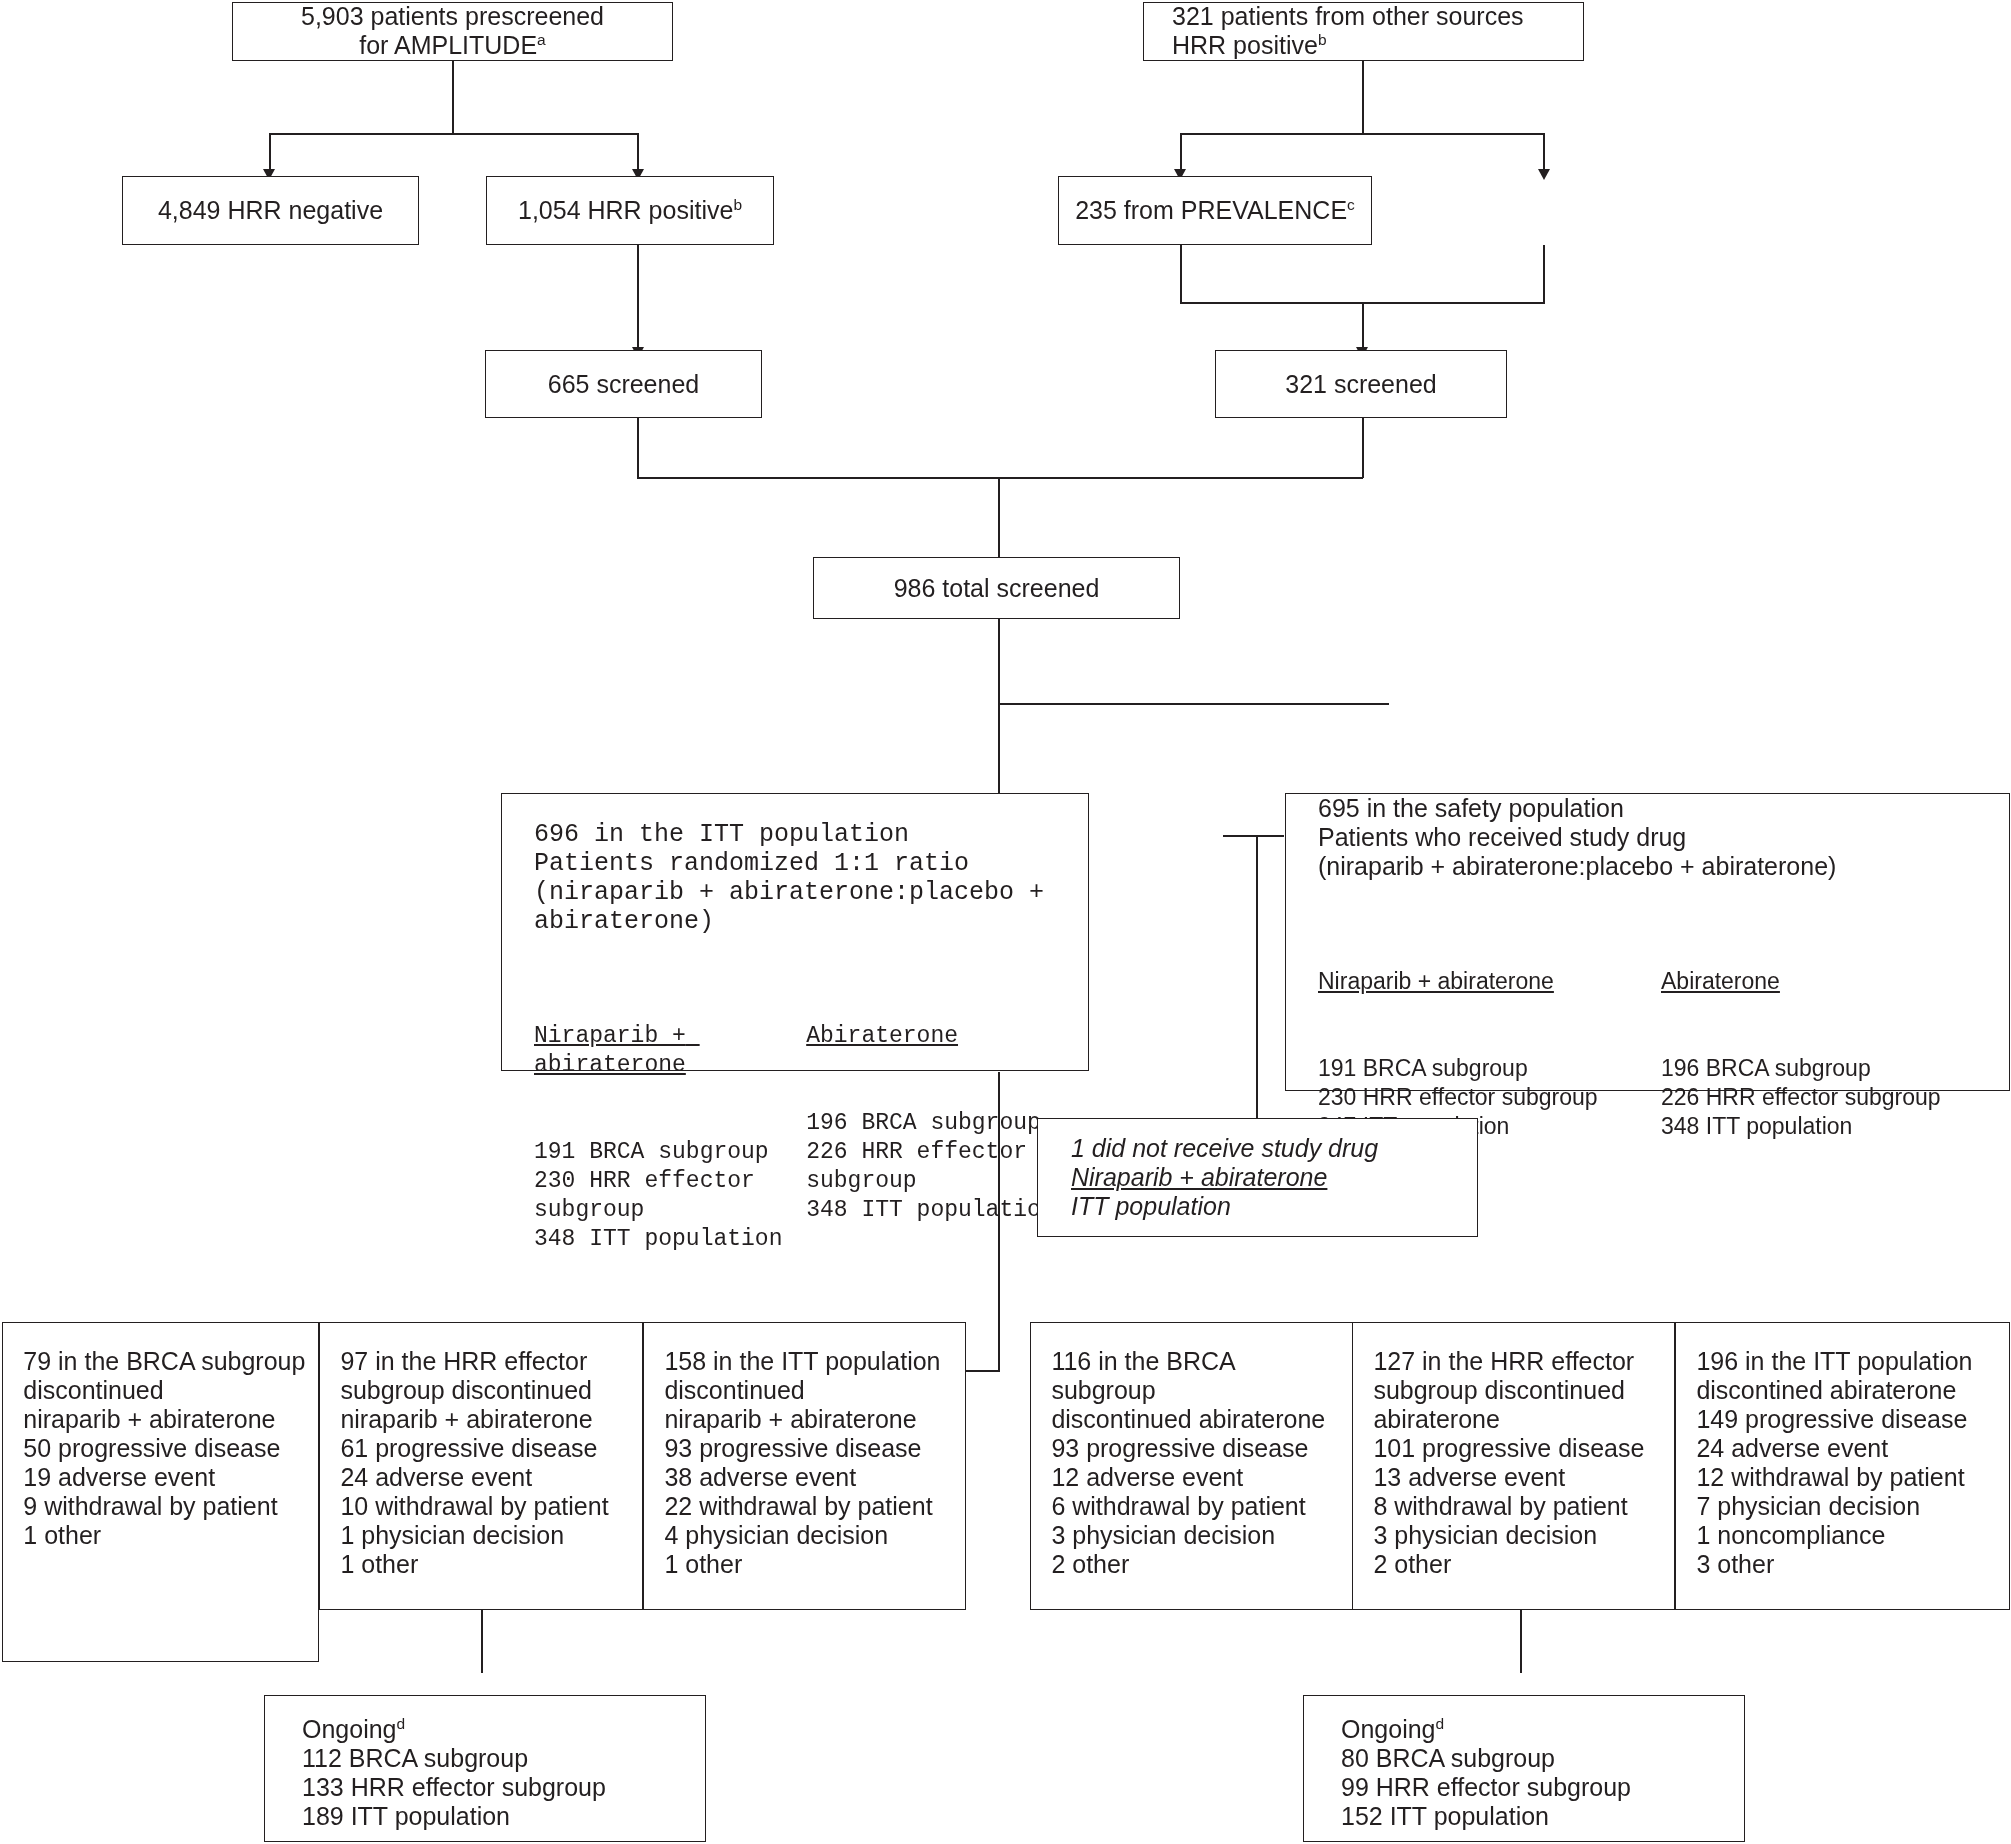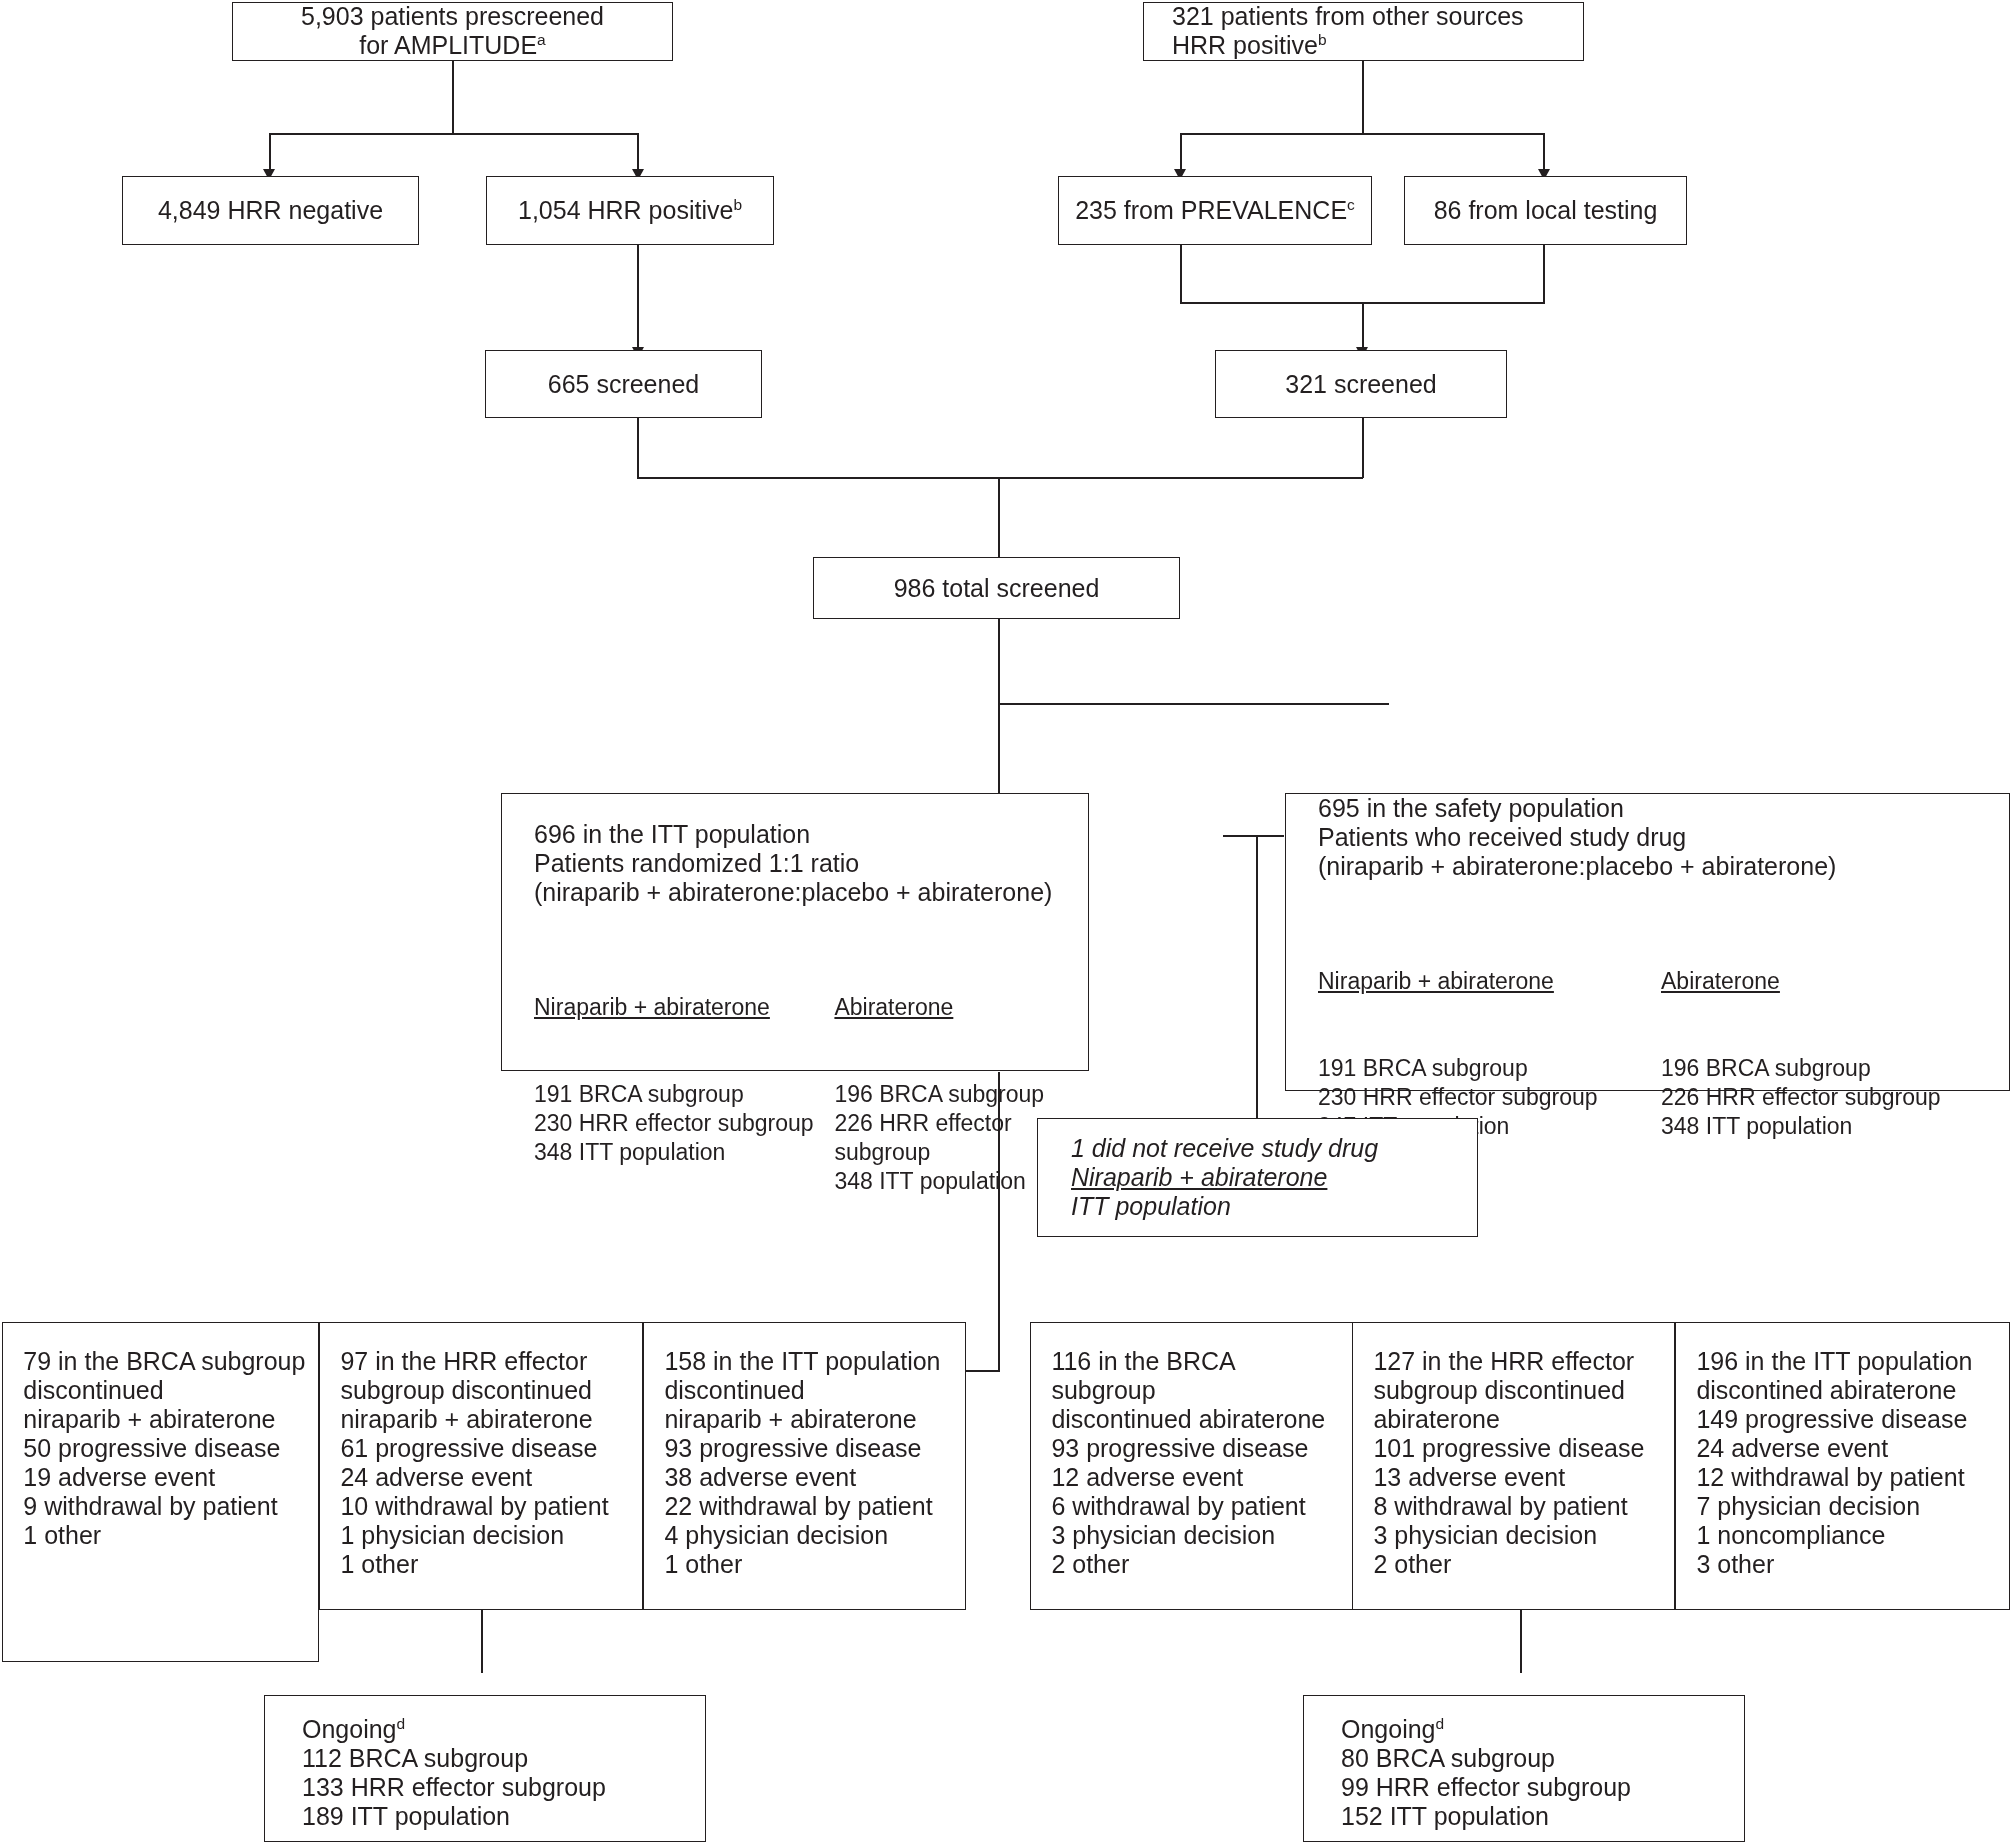--- a/index.html
+++ b/index.html
@@ -133,38 +133,35 @@
   </div>
 
   <div class="node center" style="left:486px; top:176px; width:288px; height:69px;">
     <div class="txt"><span>1,054 HRR positive</span><sup>b</sup></div>
   </div>
 
   <div class="node center" style="left:1025px; top:176px; width:314px; height:69px;margin-left:33px;">
     <div class="txt"><span>235 from PREVALENCE</span><sup>c</sup></div>
   </div>
 
-  <div class="node center" style="left:1404px; top:176px; width:283px; height:69px;">
-    <div class="txt">86 from local testing</div>
-  </div>
 
   <div class="node center" style="left:485px; top:350px; width:277px; height:68px;">
     <div class="txt">665 screened</div>
   </div>
 
   <div class="node center" style="left:1215px; top:350px; width:292px; height:68px;">
     <div class="txt">321 screened</div>
   </div>
 
   <div class="node center" style="left:813px; top:557px; width:367px; height:62px;">
     <div class="txt">986 total screened</div>
   </div>
 
 
-  <div class="node bigpad" style="left:501px; top:793px; width:588px; height:278px; justify-content:flex-start; padding-top:26px;">
+  <div class="node bigpad" style="left:501px; top:793px; width:588px; height:278px; justify-content:flex-start; padding-top:26px;font-family:Liberation Mono, monospace;">
     <div class="txt">696 in the ITT population
 Patients randomized 1:1 ratio
 (niraparib + abiraterone:placebo + abiraterone)</div>
     <div class="cols">
       <div class="col" style="width:352px;">
         <div class="col-head">Niraparib + abiraterone</div>
         <div>191 BRCA subgroup
 230 HRR effector subgroup
 348 ITT population</div>
       </div>

